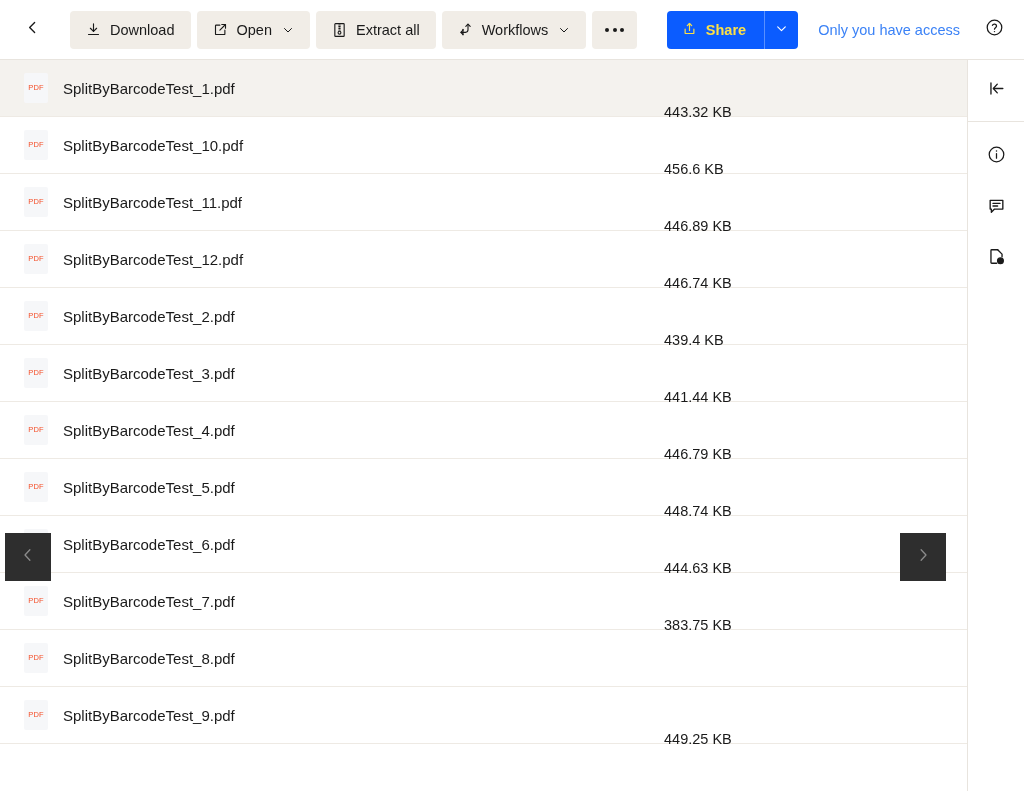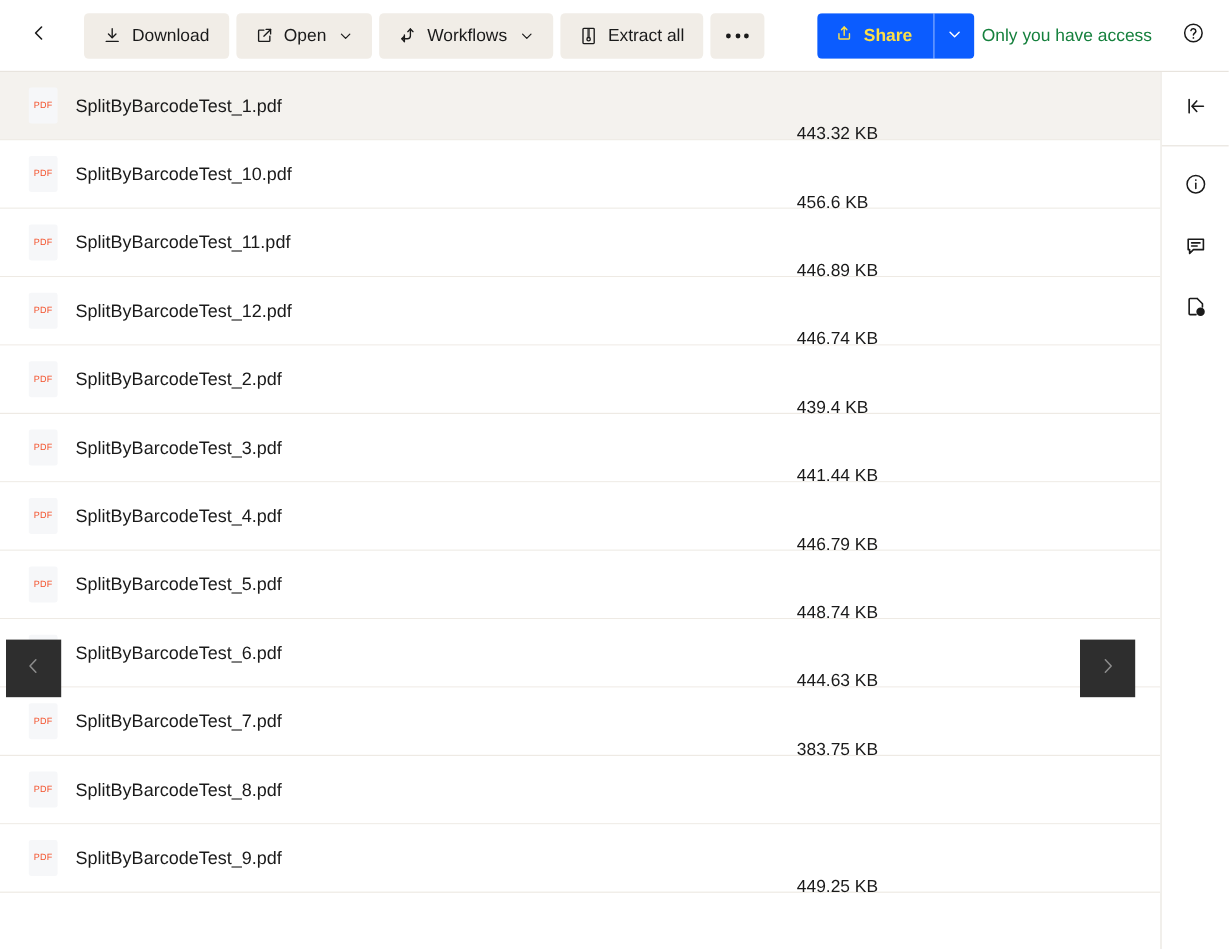--- a/index.html
+++ b/index.html
@@ -115,22 +115,22 @@
     width: 34px;
     display: flex;
     align-items: center;
     justify-content: center;
     color: #fff;
     cursor: pointer;
   }
 
   .access-text {
     font-size: 14.5px;
-    color: #15803d;
-    margin-left: 6px;
+    color: #3b82f6;
+    margin-left: 20px;
     white-space: nowrap;
   }
 
   .help-btn {
     width: 32px; height: 32px;
     margin-left: 18px;
     display: flex; align-items: center; justify-content: center;
     border-radius: 50%;
     cursor: pointer;
     color: #1a1a1a;
@@ -310,44 +310,44 @@
         <span>Open</span>
         <span class="caret">
           <svg width="12" height="12" viewBox="0 0 24 24" fill="none" stroke="currentColor" stroke-width="2" stroke-linecap="round" stroke-linejoin="round">
               <polyline points="5 9 12 16 19 9"></polyline>
             </svg>
         </span>
       </button>
 
       <button class="tbtn">
         <span class="ticon">
+          <svg width="15" height="16" viewBox="0 0 20 24" fill="none" stroke="currentColor" stroke-width="1.7" stroke-linecap="round" stroke-linejoin="round">
+              <rect x="3" y="2.5" width="14" height="19" rx="1"></rect>
+              <path d="M9 4.5h2M9 7h2M9 9.5h2M9 12h2"></path>
+              <circle cx="10" cy="16" r="2.1"></circle>
+            </svg>
+        </span>
+        <span>Extract all</span>
+      </button>
+
+      <button class="tbtn">
+        <span class="ticon">
           <svg width="15" height="15" viewBox="0 0 24 24" fill="none" stroke="currentColor" stroke-width="1.8" stroke-linecap="round" stroke-linejoin="round">
               <path d="M16 3.5v9a4 4 0 0 1-4 4H5"></path>
               <polyline points="8 13 4.5 16.5 8 20"></polyline>
               <path d="M8 20.5v-9"></path>
               <polyline points="12.5 7 16 3.5 19.5 7"></polyline>
             </svg>
         </span>
         <span>Workflows</span>
         <span class="caret">
           <svg width="12" height="12" viewBox="0 0 24 24" fill="none" stroke="currentColor" stroke-width="2" stroke-linecap="round" stroke-linejoin="round">
               <polyline points="5 9 12 16 19 9"></polyline>
             </svg>
         </span>
-      </button>
-
-      <button class="tbtn">
-        <span class="ticon">
-          <svg width="15" height="16" viewBox="0 0 20 24" fill="none" stroke="currentColor" stroke-width="1.7" stroke-linecap="round" stroke-linejoin="round">
-              <rect x="3" y="2.5" width="14" height="19" rx="1"></rect>
-              <path d="M9 4.5h2M9 7h2M9 9.5h2M9 12h2"></path>
-              <circle cx="10" cy="16" r="2.1"></circle>
-            </svg>
-        </span>
-        <span>Extract all</span>
       </button>
 
       <button class="tbtn more">
         <span class="dots">
             <i></i>
             <i></i>
             <i></i>
           </span>
       </button>
 

